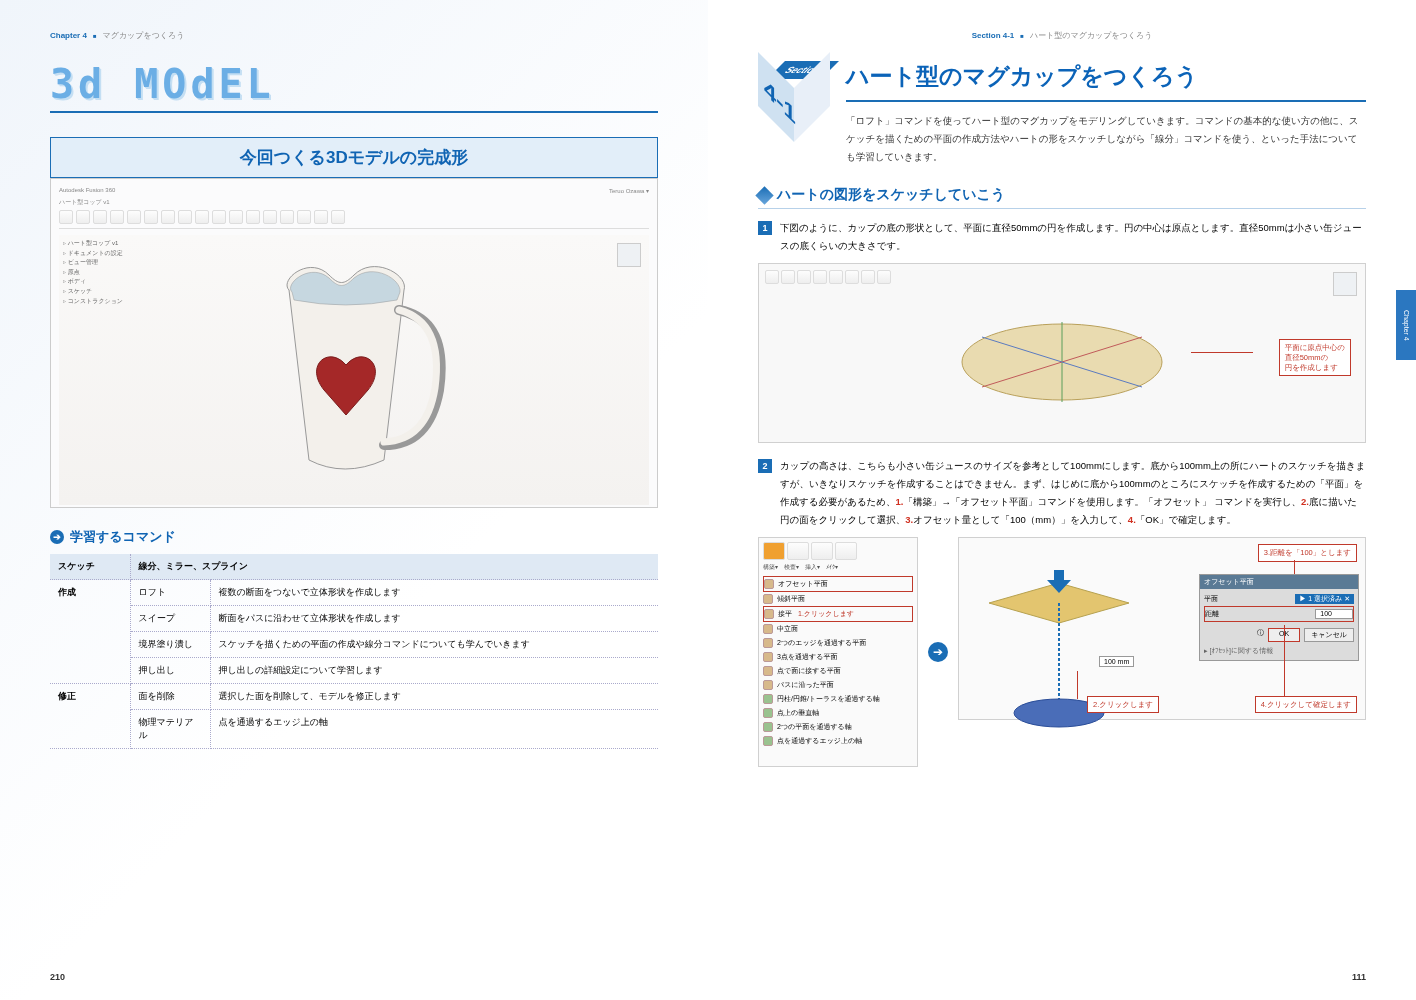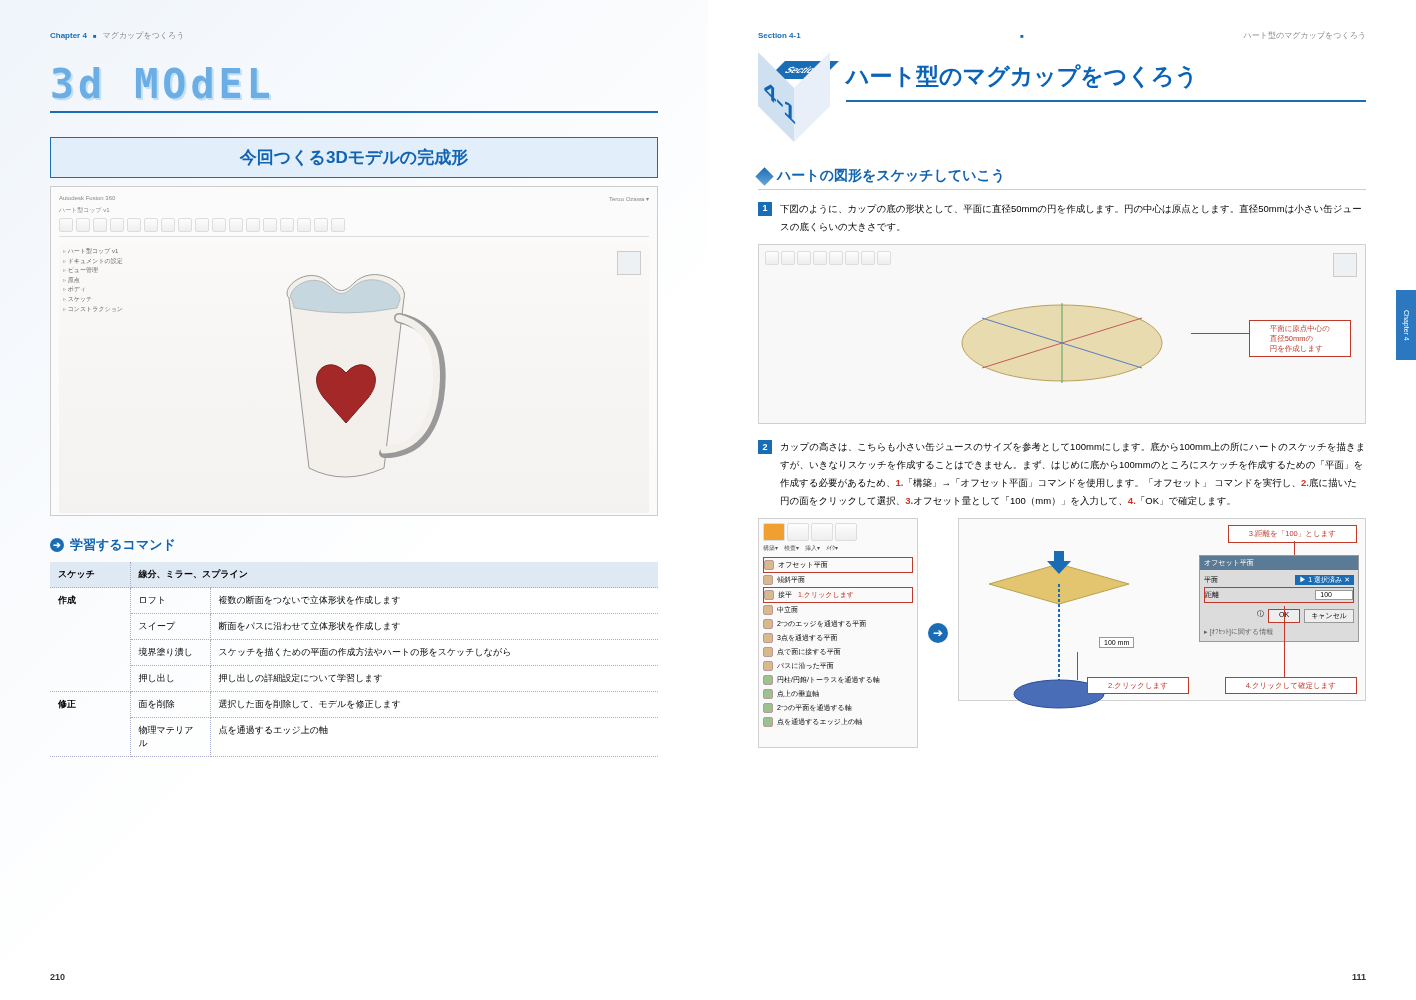--- a/index.html
+++ b/index.html
@@ -4,29 +4,29 @@
 <style>
 * { box-sizing: border-box; margin: 0; padding: 0; }
 body { font-family: 'Hiragino Kaku Gothic Pro', 'Meiryo', sans-serif; background: #fff; display: flex; width: 1416px; height: 1000px; }
 .page { width: 708px; height: 1000px; padding: 30px 50px 20px 50px; position: relative; }
 .page-left { background: linear-gradient(135deg, #f0f5fb 0%, #ffffff 60%); }
 .page-right { background: #fff; }
 .header-line { display: flex; align-items: center; font-size: 8px; gap: 6px; margin-bottom: 20px; }
 .header-chapter { color: #1a6db5; font-weight: bold; }
 .header-sq { color: #1a6db5; font-size: 6px; }
 .header-sub { color: #888; }
-.page-right .header-line { justify-content: space-between; }
+.page-right .header-line { justify-content: center; }
 .page-right .header-chapter { color: #1a6db5; }
 .page-num { position: absolute; bottom: 18px; font-size: 9px; font-weight: bold; color: #333; }
 .page-left .page-num { left: 50px; }
 .page-right .page-num { right: 50px; }
 
 .logo-3d { font-size: 40px; font-weight: bold; letter-spacing: 4px; color: #6baee5; text-shadow: 1px 1px 0 #c5dff3, 2px 2px 0 #c5dff3; font-family: monospace; margin-bottom: 4px; }
 .logo-underline { border-bottom: 2px solid #1a6db5; margin-bottom: 24px; }
-.title-box { background: #e2eef9; border: 1px solid #1a6db5; padding: 8px 18px; font-size: 17px; font-weight: bold; color: #1064b3; margin-bottom: 8px; display: inline-block; width: 100%; text-align: center; }
+.title-box { background: #e2eef9; border: 1px solid #1a6db5; padding: 8px 18px; font-size: 17px; font-weight: bold; color: #1064b3; margin-bottom: 0; display: inline-block; width: 100%; text-align: center; }
 .app-window { border: 1px solid #ccc; background: #fbfbfc; padding: 8px; margin-bottom: 20px; position: relative; height: 330px; }
 .app-titlebar { display: flex; justify-content: space-between; font-size: 6px; color: #888; margin-bottom: 4px; }
 .app-toolbar { display: flex; gap: 3px; border-bottom: 1px solid #ddd; padding-bottom: 4px; margin-bottom: 6px; flex-wrap: wrap; }
 .tool-ico { width: 14px; height: 14px; background: linear-gradient(#fdfdfd,#eee); border: 1px solid #ddd; border-radius: 2px; }
 .app-canvas { position: relative; height: 270px; background: linear-gradient(#faf9f8,#f4f2f0); overflow: hidden; }
 .browser-panel { position: absolute; left: 4px; top: 4px; font-size: 6px; line-height: 1.6; color: #666; }
 .browser-panel div::before { content: "▹ "; color: #999; }
 .viewcube { position: absolute; right: 8px; top: 8px; width: 24px; height: 24px; background: #eef1f4; border: 1px solid #ccc; }
 .mug-svg { position: absolute; left: 50%; top: 48%; transform: translate(-50%,-50%); }
 .cmd-head { display: flex; align-items: center; gap: 6px; font-size: 13px; font-weight: bold; color: #1064b3; margin: 14px 0 8px 0; }
@@ -47,21 +47,21 @@
 .section-rule { border-top: 2px solid #1a6db5; margin-bottom: 10px; }
 .section-lead { font-size: 9.5px; line-height: 1.9; color: #333; }
 .sub-head { display: flex; align-items: center; gap: 6px; font-size: 14px; font-weight: bold; color: #1064b3; margin: 20px 0 10px 0; border-bottom: 1px solid #b7d1e9; padding-bottom: 4px; }
 .sub-cube { width: 13px; height: 13px; background: linear-gradient(135deg,#1a6db5,#68a6dc); transform: rotate(45deg); }
 .body-p { font-size: 9.5px; line-height: 1.9; margin-bottom: 10px; text-indent: 1em; }
 .num-item { display: flex; gap: 8px; font-size: 9.5px; line-height: 1.9; margin-bottom: 8px; }
 .num-sq { flex-shrink: 0; width: 14px; height: 14px; background: #1a6db5; color: #fff; font-size: 9px; font-weight: bold; display: flex; align-items: center; justify-content: center; margin-top: 2px; }
 .fig { border: 1px solid #d0d0d0; background: #f8f8f8; margin: 6px 0 14px 0; position: relative; }
 .fig1 { height: 180px; }
 .fig1 .iso-plane { position: absolute; left: 50%; top: 55%; transform: translate(-50%,-50%); }
-.callout { position: absolute; background: #fff; border: 1px solid #c0392b; padding: 3px 20px; font-size: 7.5px; color: #c0392b; line-height: 1.3; }
+.callout { position: absolute; background: #fff; border: 1px solid #c0392b; padding: 3px 5px; font-size: 7.5px; color: #c0392b; line-height: 1.3; }
 .callout-line { position: absolute; background: #c0392b; }
 .fig-row { display: flex; gap: 10px; align-items: flex-start; }
 .fig2a { width: 160px; height: 230px; border: 1px solid #d0d0d0; background: #fafafa; padding: 4px; position: relative; font-size: 7px; }
 .menu-row { display: flex; align-items: center; gap: 4px; padding: 2px 0; }
 .menu-ico { width: 10px; height: 10px; background: #d7b98b; border: 1px solid #b99; border-radius: 2px; }
 .menu-hl { border: 1px solid #c0392b; }
 .arrow-circ { width: 20px; height: 20px; background: #1a6db5; border-radius: 50%; color: #fff; display: flex; align-items: center; justify-content: center; font-size: 12px; align-self: center; }
 .fig2b { flex: 1; height: 183px; border: 1px solid #d0d0d0; background: #fafafa; position: relative; }
 .panel-box { position: absolute; background: #dcdcdc; border: 1px solid #999; font-size: 7px; padding: 4px; }
 .red-n { color: #d03020; font-weight: bold; }
@@ -143,21 +143,21 @@
           <td class="cat" rowspan="4">作成</td>
           <td class="sub">ロフト</td>
           <td>複数の断面をつないで立体形状を作成します</td>
         </tr>
     <tr>
           <td class="sub">スイープ</td>
           <td>断面をパスに沿わせて立体形状を作成します</td>
         </tr>
     <tr>
           <td class="sub">境界塗り潰し</td>
-          <td>スケッチを描くための平面の作成方法やハートの形をスケッチしながら</td>
+          <td>スケッチを描くための平面の作成や線分コマンドについても学んでいきます</td>
         </tr>
     <tr>
           <td class="sub">押し出し</td>
           <td>押し出しの詳細設定について学習します</td>
         </tr>
     <tr>
           <td class="cat" rowspan="2">修正</td>
           <td class="sub">面を削除</td>
           <td>選択した面を削除して、モデルを修正します</td>
         </tr>
@@ -183,20 +183,21 @@
   <div class="section-badge">
     <div class="badge-cube">
       <div class="badge-top">Section</div>
       <div class="badge-left"></div>
         <div class="badge-right"></div>
       <div class="badge-num">4-1</div>
     </div>
     <div style="flex:1">
       <div class="section-title">ハート型のマグカップをつくろう</div>
       <div class="section-rule"></div>
+      <div class="section-lead">「ロフト」コマンドを使ってハート型のマグカップをモデリングしていきます。コマンドの基本的な使い方の他に、スケッチを描くための平面の作成方法やハートの形をスケッチしながら「線分」コマンドを使う、といった手法についても学習していきます。</div>
     </div>
   </div>
 
   <div class="sub-head">
     <div class="sub-cube"></div>
     <span>ハートの図形をスケッチしていこう</span>
   </div>
 
 
   <div class="num-item">

